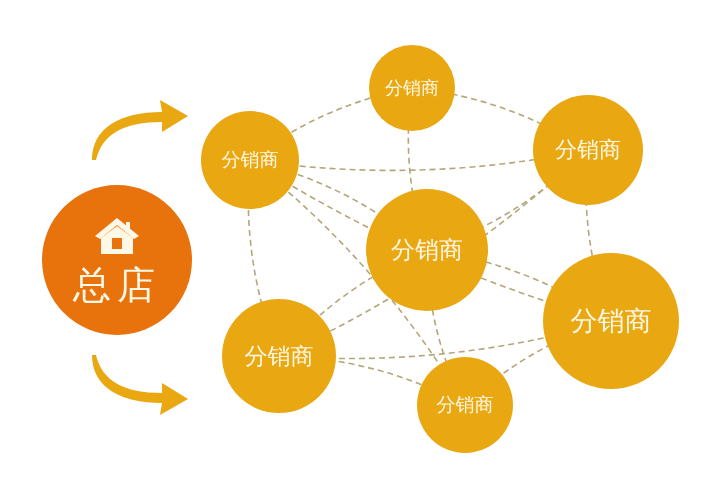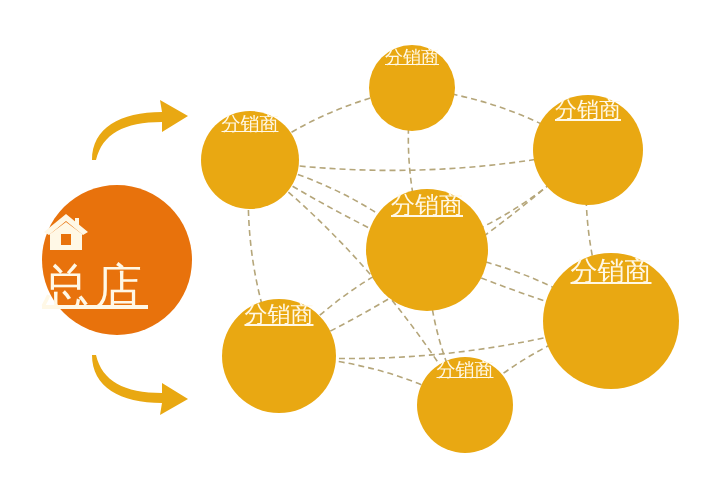--- a/index.html
+++ b/index.html
@@ -1,23 +1,23 @@
 <!DOCTYPE html>
 <html><head>
 <meta charset="utf-8">
 <style>
   html, body { margin: 0; padding: 0; background: #ffffff; }
   body { width: 711px; height: 483px; overflow: hidden; position: relative;
          font-family: "DejaVu Sans", "Liberation Sans", sans-serif; }
   #canvas { position: absolute; left: 0; top: 0; width: 711px; height: 483px; }
-  .node { position: absolute; border-radius: 50%; display: flex; 
-          justify-content: center; color: #fff8e6; box-sizing: border-box; text-decoration: underline; }
+  .node { position: absolute; border-radius: 50%; display: flex; align-items: center;
+          justify-content: center; color: #fff8e6; box-sizing: border-box; }
   .node span { white-space: nowrap; letter-spacing: 0px; }
   .hq { flex-direction: column; }
-  .hq .hq-label { font-size: 47px; letter-spacing: 6px; margin-top: 10px; line-height: 1; }
+  .hq .hq-label { font-size: 38px; letter-spacing: 6px; margin-top: 10px; line-height: 1; }
   .hq .house { width: 48px; height: 40px; }
 </style>
 </head>
 <body>
 
 <div id="canvas">
   <svg id="edges-svg" width="711" height="483" style="position:absolute;left:0;top:0">
 
     <path d="M92,160 C92,128 120,112 162,112 L160,100 L188,116 L162,132 L162,122 C124,122 102,134 96,160 Z" fill="#E9A812"></path>
     <path d="M92,355 C92,387 120,403 162,403 L160,415 L188,399 L162,383 L162,393 C124,393 102,381 96,355 Z" fill="#E9A812"></path>

